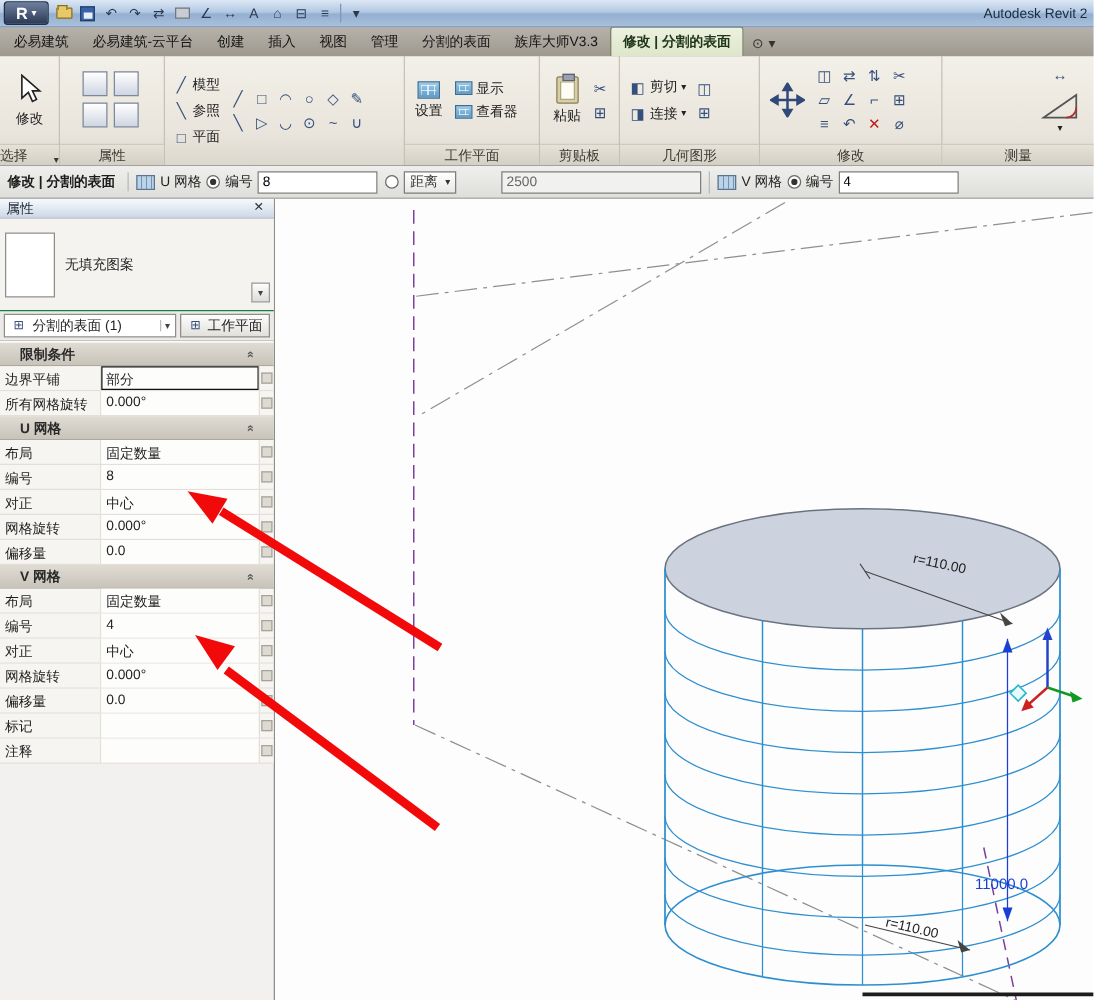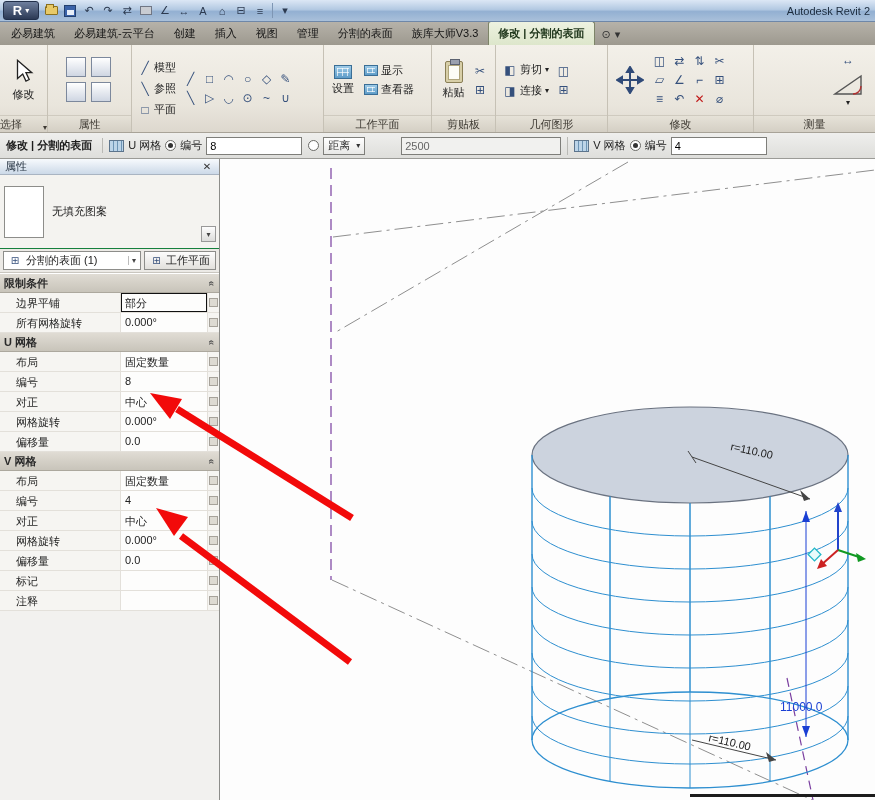--- a/index.html
+++ b/index.html
@@ -85,24 +85,24 @@
   .preview .pv-dd{position:absolute;right:3px;bottom:6px;width:15px;height:16px;border:1px solid #999;
     background:linear-gradient(#fdfdfd,#dcdcda);display:flex;align-items:center;justify-content:center;font-size:8px;color:#444}
   .type-row{height:24px;display:flex;align-items:center;gap:3px;padding:2px 3px;background:#eceae6;border-bottom:1px solid #c9c6bf}
   .type-select{flex:1;height:19px;border:1px solid #8d8d8a;background:#fff;display:flex;align-items:center;padding:0 4px;gap:4px}
   .type-select .tx{flex:1;white-space:nowrap;overflow:hidden}
   .type-select .dd{font-size:8px;color:#444;border-left:1px solid #bbb;padding-left:3px}
   .edit-type{height:19px;border:1px solid #8d8d8a;background:linear-gradient(#fdfdfd,#e2e0dc);
     display:flex;align-items:center;gap:3px;padding:0 5px;white-space:nowrap}
   .props-scroll{flex:1;overflow:hidden;border-top:1px solid #fff}
   .sec{height:19px;background:linear-gradient(#e0dcd4,#c8c4ba);border-bottom:1px solid #aca89e;
-    display:flex;align-items:center;padding:0 4px;font-weight:bold;color:#2a2a2a}
+    display:flex;align-items:center;padding:0 16px;font-weight:bold;color:#2a2a2a}
   .sec .chev{margin-left:auto;font-size:10px;color:#555;transform:rotate(90deg)}
   .prow{display:flex;height:20px;border-bottom:1px solid #e3e0da;background:#f6f5f2;align-items:stretch}
-  .plabel{width:121px;padding:3px 16px;border-right:1px solid #e3e0da;color:#1e1e1e;white-space:nowrap;overflow:hidden}
+  .plabel{width:81px;padding:3px 4px;border-right:1px solid #e3e0da;color:#1e1e1e;white-space:nowrap;overflow:hidden}
   .pvalue{flex:1;padding:3px 4px;background:#fdfdfc;white-space:nowrap;overflow:hidden}
   .pvalue.focused{border:1px solid #111;padding:2px 3px}
   .pvalue.muted{color:#6e6e6a;background:#f2f1ee}
   .pside{width:12px;border-left:1px solid #e3e0da;display:flex;align-items:center;justify-content:center}
   .pside::after{content:"";width:7px;height:7px;background:#dddad2;border:1px solid #a6a29a}
 
   
   .canvas{position:absolute;left:220px;top:0;right:0;bottom:0;background:#fdfdfd;overflow:hidden}
   .canvas svg{position:absolute;inset:0}
 

